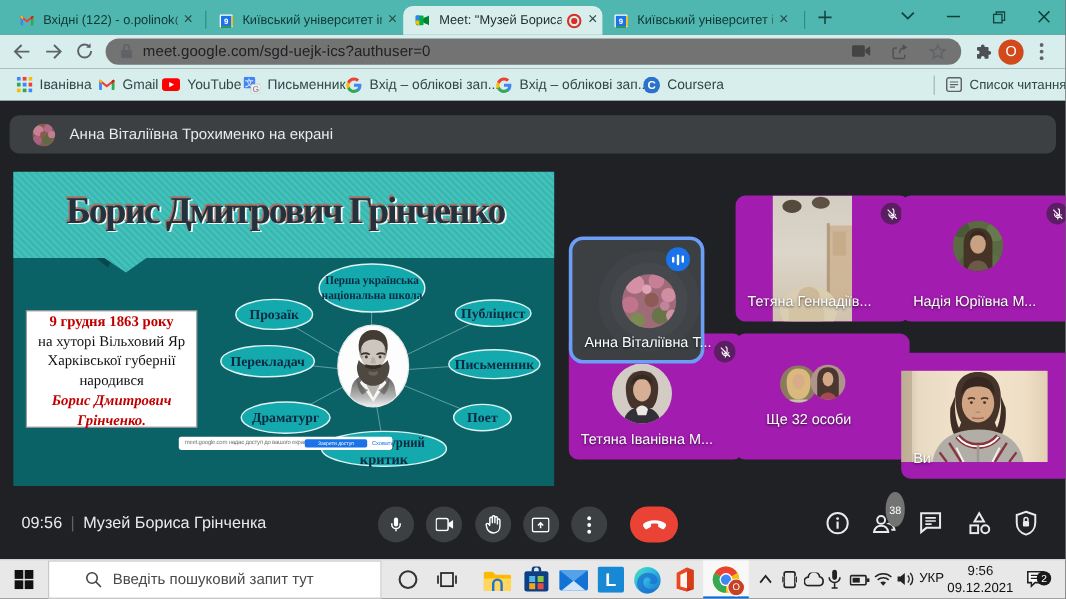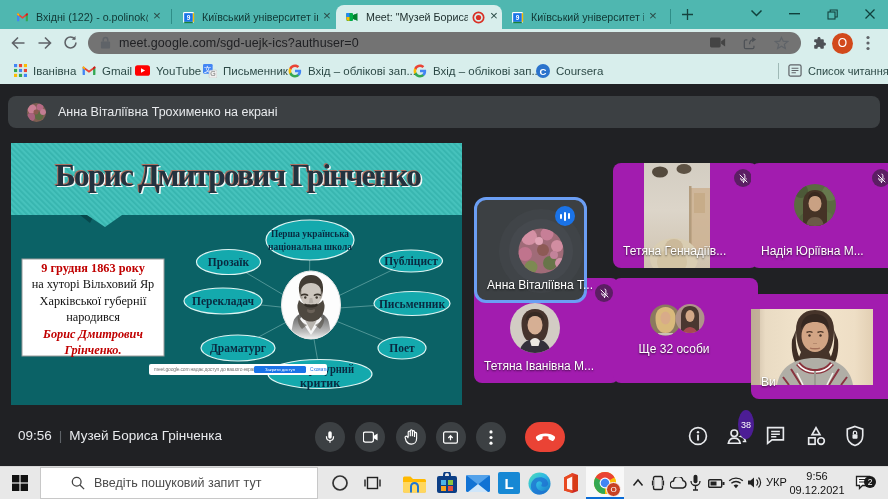--- a/index.html
+++ b/index.html
@@ -522,21 +522,21 @@
     <div class="abs" style="left:687px;top:341px;"><svg width="22" height="22" viewBox="0 0 24 24">
           <circle cx="12" cy="12" r="9.2" fill="none" stroke="#e8eaed" stroke-width="1.8"></circle>
           <rect x="11" y="10.5" width="2" height="6.5" fill="#e8eaed"></rect>
           <circle cx="12" cy="7.8" r="1.3" fill="#e8eaed"></circle>
         </svg></div>
     <div class="abs" style="left:726px;top:342px;"><svg width="22" height="20" viewBox="0 0 24 22">
           <circle cx="9" cy="8" r="3.6" fill="none" stroke="#e8eaed" stroke-width="1.8"></circle>
           <path d="M2.5 19c.7-3.6 3.3-5.6 6.5-5.6s5.8 2 6.5 5.6z" fill="none" stroke="#e8eaed" stroke-width="1.8"></path>
           <path d="M15.5 5a3.4 3.4 0 012.8 3.3c0 1.5-.8 2.6-2 3.1 2.6.7 4.4 2.5 5 5.6h-3" fill="none" stroke="#e8eaed" stroke-width="1.8"></path>
         </svg></div>
-    <div class="abs" style="left:738px;top:326px;width:16px;height:29px;border-radius:50%;background:#4c1d95;color:#fff;font-size:9px;display:flex;align-items:center;justify-content:center;">38</div>
+    <div class="abs" style="left:738px;top:326px;width:16px;height:29px;border-radius:50%;background:#737373;color:#fff;font-size:9px;display:flex;align-items:center;justify-content:center;">38</div>
     <div class="abs" style="left:765px;top:341px;"><svg width="21" height="21" viewBox="0 0 24 24">
           <path d="M3 3h18v14H8l-5 4z" fill="none" stroke="#e8eaed" stroke-width="1.9"></path>
           <path d="M7 7.5h10M7 10.5h10M7 13.5h6" stroke="#e8eaed" stroke-width="1.6"></path>
         </svg></div>
     <div class="abs" style="left:805px;top:341px;"><svg width="22" height="22" viewBox="0 0 24 24">
           <path d="M12 3l4.3 7.5H7.7z" fill="none" stroke="#e8eaed" stroke-width="1.8"></path>
           <rect x="4" y="14" width="7" height="7" fill="none" stroke="#e8eaed" stroke-width="1.8"></rect>
           <circle cx="17.5" cy="17.5" r="3.6" fill="none" stroke="#e8eaed" stroke-width="1.8"></circle>
         </svg></div>
     <div class="abs" style="left:845px;top:341px;"><svg width="20" height="22" viewBox="0 0 22 24">

